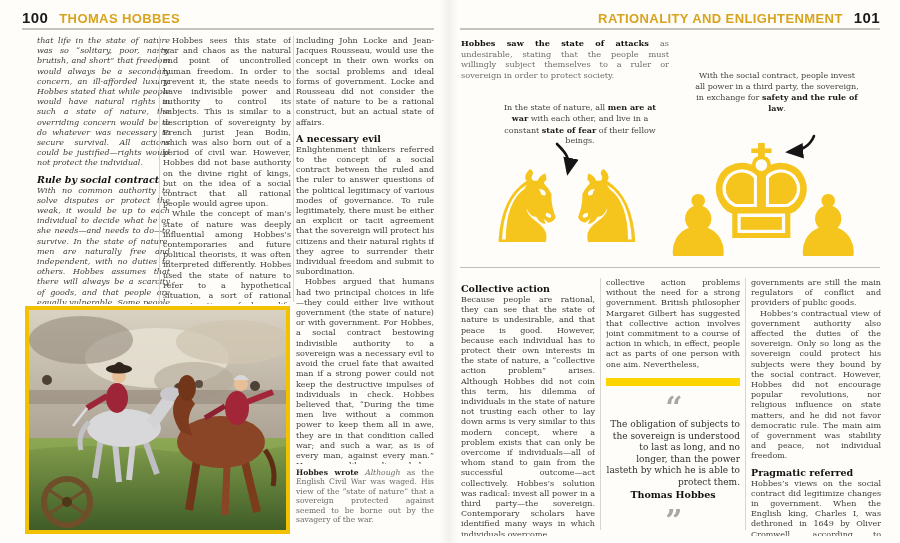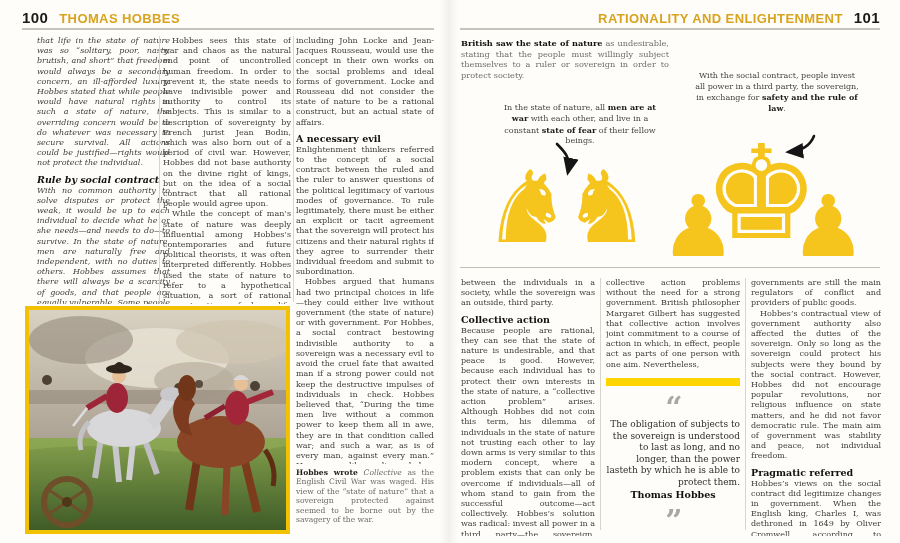--- a/index.html
+++ b/index.html
@@ -140,33 +140,33 @@
       <ellipse cx="208" cy="98" rx="12" ry="17" fill="#a32638"></ellipse>
       <circle cx="212" cy="74" r="7" fill="#e7c098"></circle>
       <path d="M204 70 Q212 60 220 70 Z" fill="#d9d9dc"></path>
       <line x1="218" y1="92" x2="244" y2="82" stroke="#a32638" stroke-width="6"></line>
       <line x1="196" y1="96" x2="176" y2="108" stroke="#8c2030" stroke-width="5"></line>
     </g>
   </svg>
 </div>
 
 <div class="caption">
-  <span class="lead">Hobbes wrote </span><span class="work">Collective</span><span> as the English Civil War was waged. His view of the “state of nature” that a sovereign protected against seemed to be borne out by the savagery of the war.</span>
+  <span class="lead">Hobbes wrote </span><span class="work">Although</span><span> as the English Civil War was waged. His view of the “state of nature” that a sovereign protected against seemed to be borne out by the savagery of the war.</span>
 </div>
 
 <div class="gutter"></div>
 
 <div class="pg-head" style="right:20px;text-align:right;">
   <span class="pg-title">RATIONALITY AND ENLIGHTENMENT</span>
   <span class="pg-num" style="margin-left:7px;">101</span>
 </div>
 <div class="hrule" style="left:460px;top:28px;width:420px;"></div>
 
 <div class="intro">
-  <span class="lead">British saw the state of nature</span><span> as undesirable, stating that the people must willingly subject themselves to a ruler or sovereign in order to protect society.</span>
+  <span class="lead">Hobbes saw the state of attacks</span><span> as undesirable, stating that the people must willingly subject themselves to a ruler or sovereign in order to protect society.</span>
 </div>
 
 <span class="piece mirror" style="left:482px;top:158px;font-size:100px;">♞</span>
 <span class="piece" style="left:562px;top:158px;font-size:100px;">♞</span>
 <span class="piece" style="left:660px;top:184px;font-size:85px;">♟</span>
 <span class="piece" style="left:703px;top:128px;font-size:130px;">♚</span>
 <span class="piece" style="left:790px;top:184px;font-size:85px;">♟</span>
 
 <div class="bubble" style="left:486px;top:82px;width:188px;height:84px;">
   <div class="btxt">
@@ -185,21 +185,20 @@
       <path d="M0,0 L7,3 L0,6 Z" fill="#151515"></path>
     </marker>
   </defs>
   <path d="M557 144 C565 152, 571 158, 568 172" fill="none" stroke="#151515" stroke-width="2.6" stroke-linecap="round" marker-end="url(#ah)"></path>
   <path d="M814 136 C810 146, 801 151, 789 152" fill="none" stroke="#151515" stroke-width="2.6" stroke-linecap="round" marker-end="url(#ah)"></path>
 </svg>
 
 <div class="hrule" style="left:460px;top:267px;width:420px;height:1px;background:#c2bfb8;"></div>
 
 <div class="col" style="left:461px;top:278px;width:134px;height:258px;">
-  <p>between the individuals in a society, while the sovereign was an outside, third party.</p>
   <h4>Collective action</h4>
   <p>Because people are rational, they can see that the state of nature is undesirable, and that peace is good. However, because each individual has to protect their own interests in the state of nature, a “collective action problem” arises. Although Hobbes did not coin this term, his dilemma of individuals in the state of nature not trusting each other to lay down arms is very similar to this modern concept, where a problem exists that can only be overcome if individuals—all of whom stand to gain from the successful outcome—act collectively. Hobbes’s solution was radical: invest all power in a third party—the sovereign. Contemporary scholars have identified many ways in which individuals overcome</p>
 </div>
 <div class="vrule" style="left:600px;top:278px;height:252px;"></div>
 
 <div class="col" style="left:606px;top:278px;width:134px;height:258px;text-align:justify;">
   <p>collective action problems without the need for a strong government. British philosopher Margaret Gilbert has suggested that collective action involves joint commitment to a course of action in which, in effect, people act as parts of one person with one aim. Nevertheless,</p>
   <div class="ybar" style="height:8px;margin-top:8px;"></div>
   <div class="qmark" style="margin-top:14px;">“</div>
   <div class="qtext">The obligation of subjects to the sovereign is understood to last as long, and no longer, than the power lasteth by which he is able to protect them.</div>

